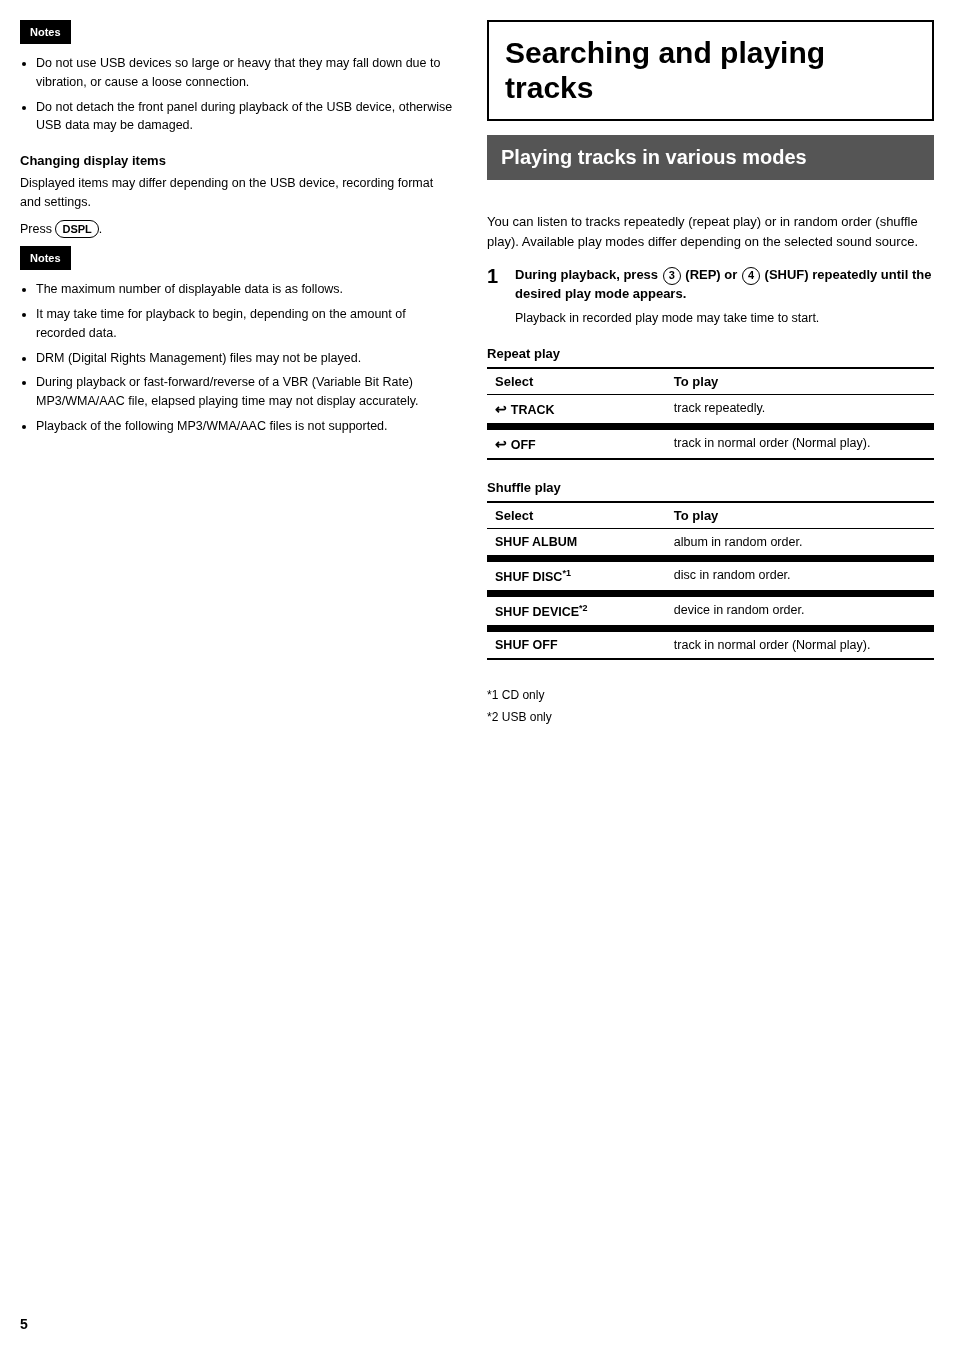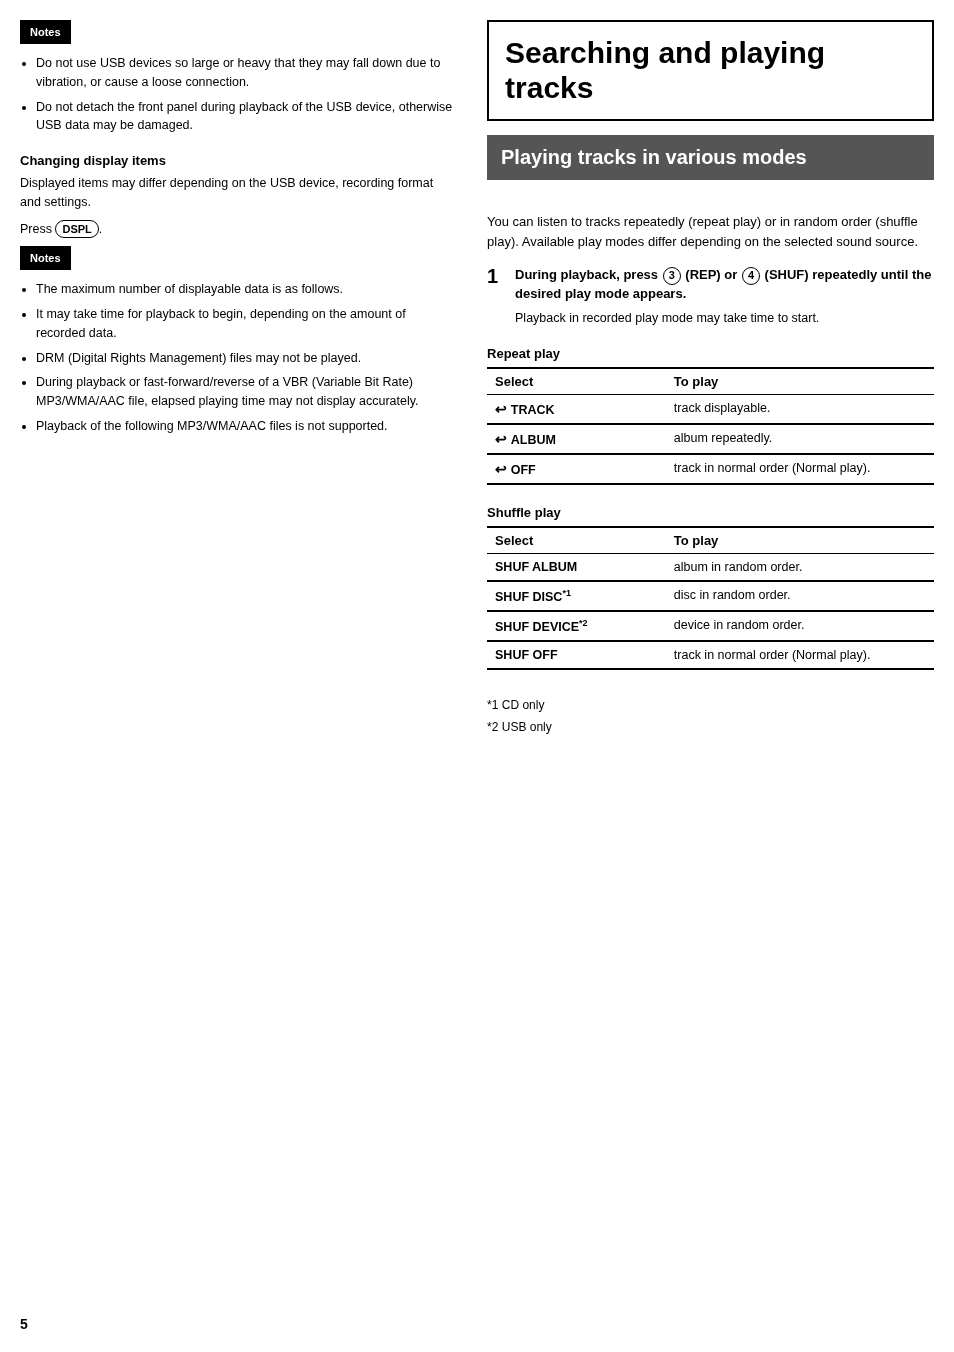--- a/index.html
+++ b/index.html
@@ -141,21 +141,21 @@
     }
     table {
       width: 100%;
       border-collapse: collapse;
     }
     table thead tr {
       border-top: 2px solid #000;
       border-bottom: 1px solid #000;
     }
     table tbody tr {
-      border-bottom: 2px solid #000000;
+      border-bottom: 7px solid #000000;
     }
     table tbody tr:last-child {
       border-bottom: 2px solid #000;
     }
     th {
       font-weight: bold;
       font-size: 13px;
       padding: 5px 8px;
       text-align: left;
     }
@@ -242,25 +242,21 @@
       <table>
         <thead>
           <tr>
             <th>Select</th>
             <th>To play</th>
           </tr>
         </thead>
         <tbody id="repeat-table-body">
         <tr>
               <td><span style="font-size:14px; margin-right:4px;">↩</span>TRACK</td>
-              <td>track displayable.</td>
-            </tr>
-            <tr>
-              <td><span style="font-size:14px; margin-right:4px;">↩</span>ALBUM</td>
-              <td>album repeatedly.</td>
+              <td>track repeatedly.</td>
             </tr>
             <tr>
               <td><span style="font-size:14px; margin-right:4px;">↩</span>OFF</td>
               <td>track in normal order (Normal play).</td>
             </tr>
           </tbody>
       </table>
     </div>
 
     <div class="table-section">

